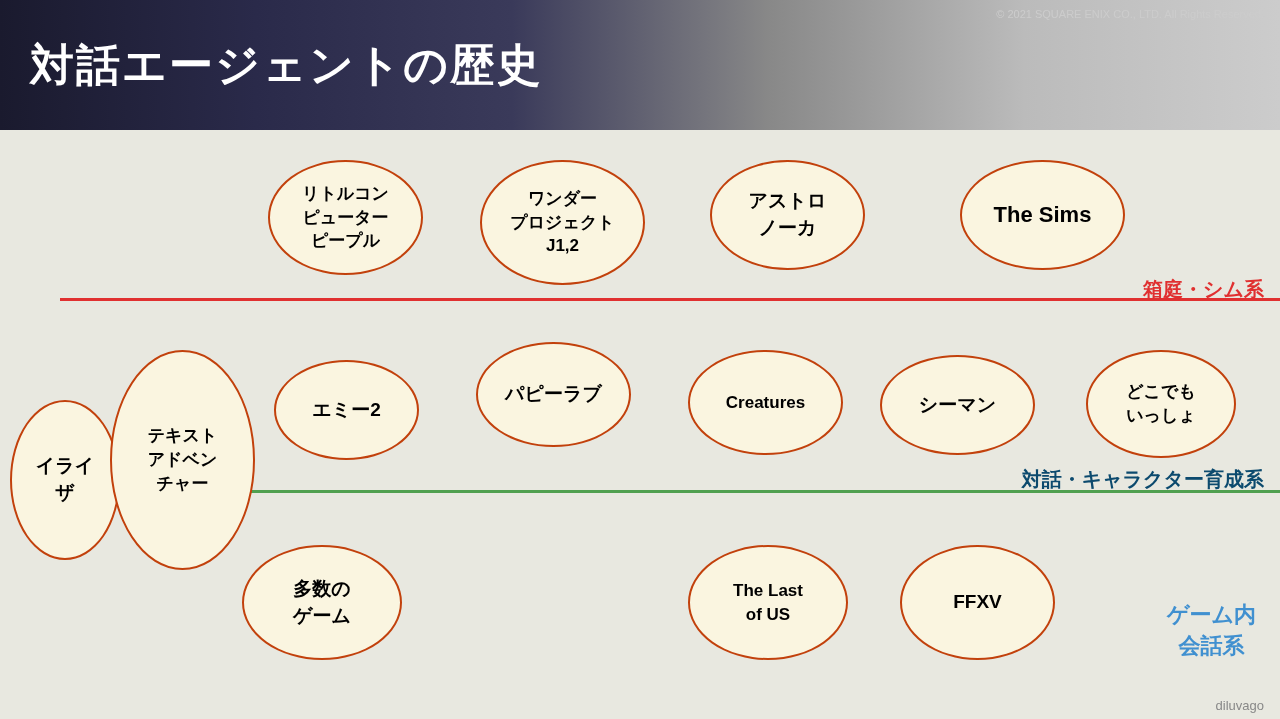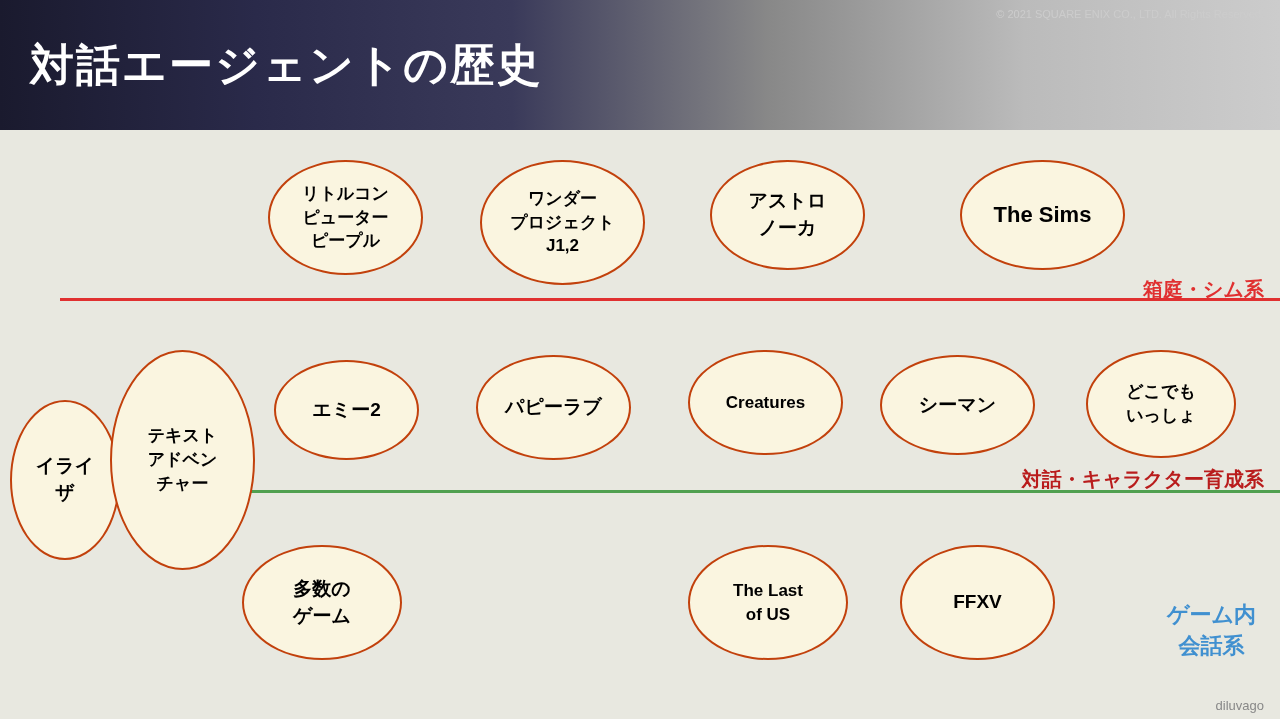--- a/index.html
+++ b/index.html
@@ -86,21 +86,21 @@
       font-size: 20px;
       font-weight: bold;
       z-index: 3;
     }
 
     .label-red {
       color: #e03030;
     }
 
     .label-green {
-      color: #b91c1c;
+      color: #0c4a6e;
     }
 
     .label-blue {
       color: #4090d0;
     }
 
     
     .watermark {
       position: absolute;
       bottom: 6px;
@@ -128,20 +128,20 @@
   <div class="category-label label-blue" style="right:24px; top:470px; white-space:pre-line; text-align:center; font-size:22px; line-height:1.4;">ゲーム内<br>会話系</div>
 
   <div class="watermark">diluvago</div>
 <div class="oval" style="left: 10px; top: 270px; width: 110px; height: 160px; font-size: 19px;">イライ<br>ザ</div>
     <div class="oval" style="left: 110px; top: 220px; width: 145px; height: 220px; font-size: 17px;">テキスト<br>アドベン<br>チャー</div>
     <div class="oval" style="left: 268px; top: 30px; width: 155px; height: 115px; font-size: 17px;">リトルコン<br>ピューター<br>ピープル</div>
     <div class="oval" style="left: 480px; top: 30px; width: 165px; height: 125px; font-size: 17px;">ワンダー<br>プロジェクト<br>J1,2</div>
     <div class="oval" style="left: 710px; top: 30px; width: 155px; height: 110px; font-size: 19px;">アストロ<br>ノーカ</div>
     <div class="oval" style="left: 960px; top: 30px; width: 165px; height: 110px; font-size: 22px;">The Sims</div>
     <div class="oval" style="left: 274px; top: 230px; width: 145px; height: 100px; font-size: 19px;">エミー2</div>
-    <div class="oval" style="left: 476px; top: 225px; width: 155px; height: 105px; font-size: 19px;">パピーラブ</div>
+    <div class="oval" style="left: 476px; top: 212px; width: 155px; height: 105px; font-size: 19px;">パピーラブ</div>
     <div class="oval" style="left: 688px; top: 220px; width: 155px; height: 105px; font-size: 17px;">Creatures</div>
     <div class="oval" style="left: 880px; top: 225px; width: 155px; height: 100px; font-size: 19px;">シーマン</div>
     <div class="oval" style="left: 1086px; top: 220px; width: 150px; height: 108px; font-size: 17px;">どこでも<br>いっしょ</div>
     <div class="oval" style="left: 242px; top: 415px; width: 160px; height: 115px; font-size: 19px;">多数の<br>ゲーム</div>
     <div class="oval" style="left: 688px; top: 415px; width: 160px; height: 115px; font-size: 17px;">The Last<br>of US</div>
     <div class="oval" style="left: 900px; top: 415px; width: 155px; height: 115px; font-size: 19px;">FFXV</div>
   </div>
 
 </body></html>

